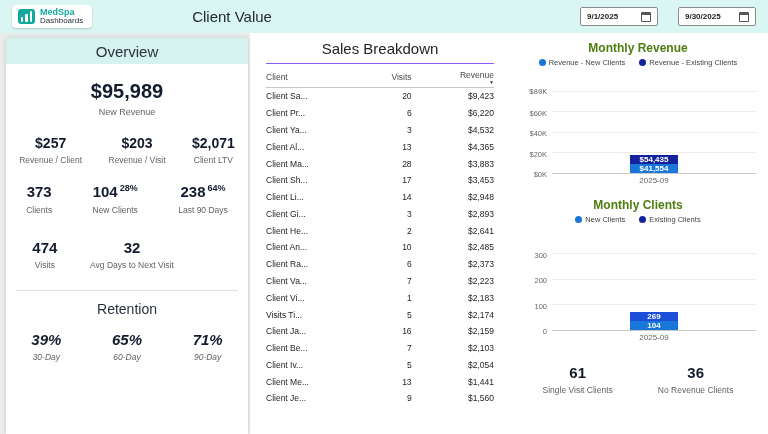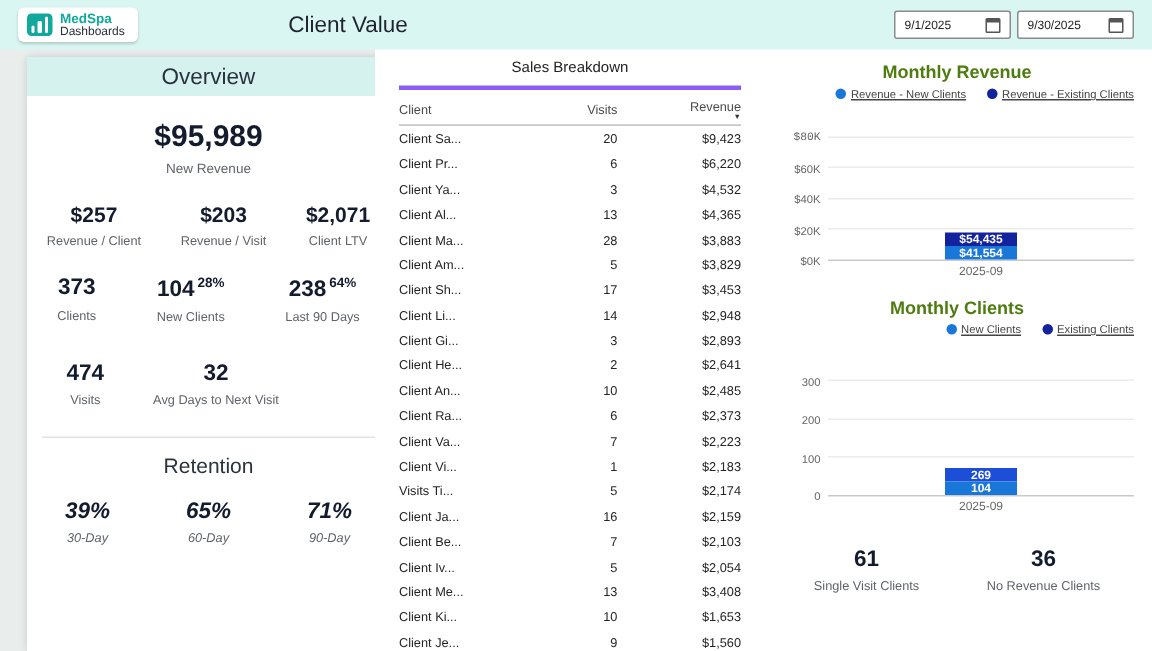--- a/index.html
+++ b/index.html
@@ -11,30 +11,30 @@
             background:#d9f6f2; display:flex; align-items:center; padding:0 12px; }
   .logo-card { background:#fff; border-radius:4px; display:flex; align-items:center;
                gap:5px; padding:3px 9px 3px 6px; box-shadow:0 1px 2px rgba(0,0,0,.18); }
   .logo-icon { width:17px; height:15px; background:#13a89e; border-radius:3px;
                display:flex; align-items:flex-end; justify-content:center; gap:2px; padding:2px; }
   .logo-icon i { display:block; width:2.5px; background:#fff; border-radius:1px; }
   .logo-text { line-height:1.05; }
   .logo-text .t1 { font-size:9px; font-weight:bold; color:#13a89e; }
   .logo-text .t2 { font-size:8px; color:#2a2f3a; }
   .page-title { margin-left:100px; font-size:15px; color:#1f2430; }
-  .dates { margin-left:auto; display:flex; gap:4px; align-items:center; }
+  .dates { margin-left:auto; display:flex; gap:20px; align-items:center;font-weight:bold; }
   .datebox { background:#fff; border:1px solid #8b8b8b; border-radius:2px; height:19px;
              width:78px; display:flex; align-items:center; justify-content:space-between;
              padding:0 6px; font-size:8px; color:#222; cursor:pointer; }
   .cal-icon { width:10px; height:10px; border:1px solid #555; border-top:3px solid #555;
               border-radius:1px; }
 
   
   .left-card { position:absolute; left:6px; top:38px; width:242px; bottom:0;
-               background:#fff; box-shadow:0 0 5px rgba(0,0,0,.15);margin-left:12px; }
+               background:#fff; box-shadow:0 0 5px rgba(0,0,0,.15); }
   .ov-band { background:#d5f2ee; height:26px; display:flex; align-items:center;
              justify-content:center; font-size:15px; color:#2a323e; }
   .hero { text-align:center; margin-top:16px; }
   .hero .v { font-size:20px; font-weight:bold; color:#131b2e; }
   .hero .l { font-size:9px; color:#5f6368; margin-top:4px; }
   .kpi-row { display:flex; justify-content:space-around; margin-top:18px; }
   .kpi { text-align:center; }
   .kpi .v { font-size:15px; font-weight:bold; color:#131b2e; }
   .kpi .v.sm { font-size:14px; }
   .kpi .l { font-size:8.5px; color:#5f6368; margin-top:4px; }
@@ -42,37 +42,37 @@
   .row3 { width:72%; margin:24px 0 0 10px; }
   .divider { border-top:1px solid #e2e2e2; margin:20px 10px 0; }
   .ret-title { text-align:center; font-size:14px; color:#2a323e; margin-top:10px; }
   .ret-row { display:flex; justify-content:space-around; margin-top:14px;font-style:italic; }
 
   
   .content { position:absolute; left:250px; right:0; top:33px; bottom:0; background:#fff; }
 
   
   .mid { position:absolute; left:6px; top:0; width:248px; bottom:0; padding:3px 10px 0; }
-  .mid-title { font-size:10px; color:#252423; text-align:center; padding:4px 0 6px;
-               border-bottom:3px solid #8b5cf6; }
+  .mid-title { font-size:15px; color:#252423; text-align:center; padding:4px 0 6px;
+               border-bottom:1px solid #8b5cf6; }
   table.sales { width:100%; border-collapse:collapse; margin-top:4px; }
   table.sales th { font-size:8.5px; font-weight:normal; color:#4a4a4a; text-align:left;
                    padding:2px 0 3px; border-bottom:1px solid #c8c8c8; }
   table.sales th.num, table.sales td.num { text-align:right; }
   table.sales th .sort { display:block; font-size:5px; color:#333; text-align:right; line-height:4px; }
   table.sales td { font-size:8.5px; color:#252423; padding:3.4px 0; }
   table.sales td.c-client { color:#252423; }
   th.col-visits, td.col-visits { width:28%; padding-right:14px !important; }
   th.col-revenue, td.col-revenue { width:30%; }
 
   
   .right { position:absolute; left:258px; right:0; top:0; bottom:0; padding:8px 12px 0; }
   .chart-title { text-align:center; font-size:12px; font-weight:bold; color:#4d7c0f; }
-  .legend { display:flex; justify-content:flex-end; align-items:center; gap:14px;
-            margin-top:3px; font-size:7.5px; color:#444;text-decoration:underline; }
+  .legend { display:flex; justify-content:center; align-items:center; gap:14px;
+            margin-top:3px; font-size:7.5px; color:#444; }
   .legend .li { display:flex; align-items:center; cursor:pointer; }
   .legend .dot { width:7px; height:7px; border-radius:50%; display:inline-block; margin-right:3px; }
   .chart { display:flex; margin-top:5px; }
   .yaxis { width:32px; position:relative; height:102px; font-size:7.5px; color:#666; }
   .ytick { position:absolute; right:5px; transform:translateY(50%); }
   .plot { flex:1; position:relative; height:102px; border-bottom:1px solid #c9c9c9; }
   .gridline { position:absolute; left:0; right:0; height:1px; background:#ececec; }
   .bar { position:absolute; left:50%; transform:translateX(-50%); bottom:0; width:48px;
          display:flex; flex-direction:column-reverse; }
   .seg { display:flex; align-items:center; justify-content:center; color:#fff;
@@ -213,25 +213,20 @@
       <td class="c-client">Client Al...</td>
       <td class="num col-visits">13</td>
       <td class="num col-revenue">$4,365</td>
     </tr>
           <tr>
       <td class="c-client">Client Ma...</td>
       <td class="num col-visits">28</td>
       <td class="num col-revenue">$3,883</td>
     </tr>
           <tr>
-      <td class="c-client">Client Am...</td>
-      <td class="num col-visits">5</td>
-      <td class="num col-revenue">$3,829</td>
-    </tr>
-          <tr>
       <td class="c-client">Client Sh...</td>
       <td class="num col-visits">17</td>
       <td class="num col-revenue">$3,453</td>
     </tr>
           <tr>
       <td class="c-client">Client Li...</td>
       <td class="num col-visits">14</td>
       <td class="num col-revenue">$2,948</td>
     </tr>
           <tr>
@@ -280,26 +275,21 @@
       <td class="num col-revenue">$2,103</td>
     </tr>
           <tr>
       <td class="c-client">Client Iv...</td>
       <td class="num col-visits">5</td>
       <td class="num col-revenue">$2,054</td>
     </tr>
           <tr>
       <td class="c-client">Client Me...</td>
       <td class="num col-visits">13</td>
-      <td class="num col-revenue">$3,408</td>
-    </tr>
-          <tr>
-      <td class="c-client">Client Ki...</td>
-      <td class="num col-visits">10</td>
-      <td class="num col-revenue">$1,653</td>
+      <td class="num col-revenue">$1,441</td>
     </tr>
           <tr>
       <td class="c-client">Client Je...</td>
       <td class="num col-visits">9</td>
       <td class="num col-revenue">$1,560</td>
     </tr>
         </tbody>
 
     </table>
   </div>

